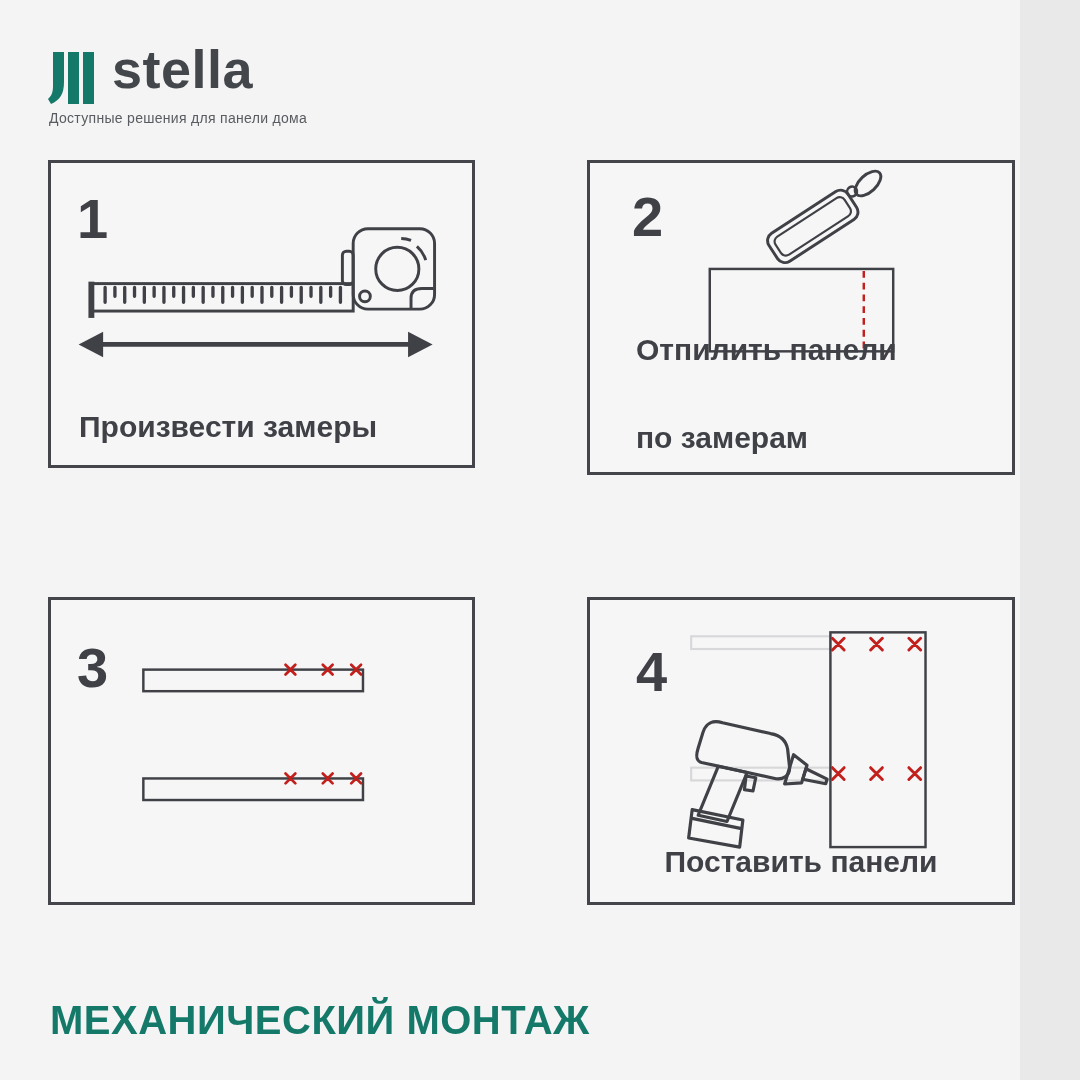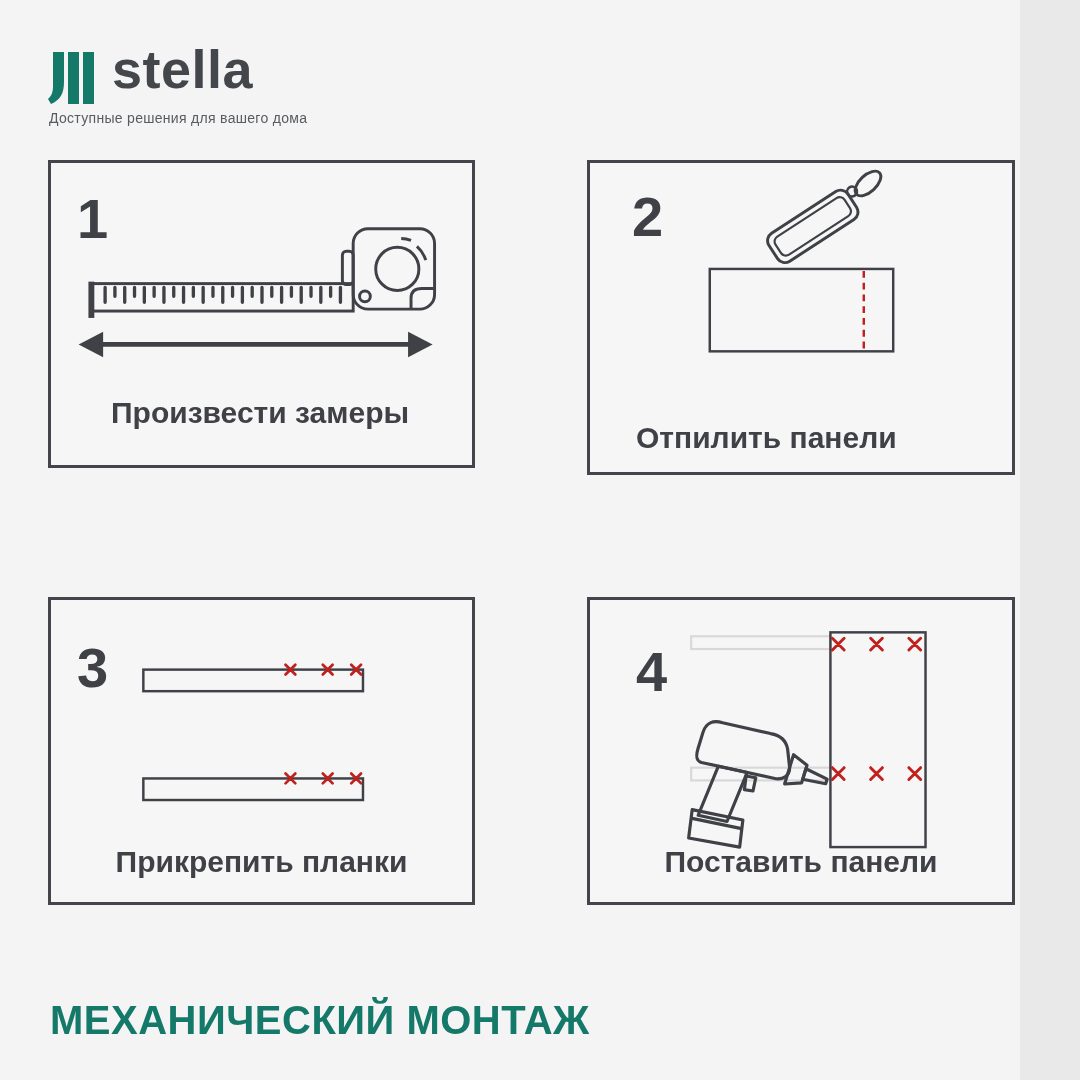--- a/index.html
+++ b/index.html
@@ -38,21 +38,21 @@
   }
   .step-box-1 .step-num { left:26px; top:28px; }
   .step-box-2 .step-num { left:42px; top:26px; }
   .step-box-3 .step-num { left:26px; top:40px; }
   .step-box-4 .step-num { left:46px; top:44px; }
   .illus { position:absolute; left:0; top:0; width:100%; height:100%; }
   .caption {
     position:absolute;
     font-size:30px; font-weight:700; color:#3f4146; line-height:1.33;
   }
-  .step-box-1 .caption { left:28px; bottom:32px;margin-left:32px; }
+  .step-box-1 .caption { left:28px; bottom:18px; }
   .step-box-2 .caption { left:46px; bottom:14px; }
   .step-box-3 .caption { left:0; right:0; bottom:20px; text-align:center; }
   .step-box-4 .caption { left:0; right:0; bottom:20px; text-align:center;margin-top:27px; }
   .caption span { display:block;margin-top:48px; }
   
   .footer-title {
     position:absolute; left:50px; top:998px;
     font-size:40px; font-weight:700; color:#15796a;
     letter-spacing:0.5px;
   }
@@ -63,21 +63,21 @@
 <div class="canvas">
 
   <svg class="logo-mark" width="46" height="52" viewBox="0 0 46 52">
     <g fill="#15796a">
       <path d="M5 0 L16 0 L16 30 C16 42 12 48 3 52 L0 47 C3.5 44 5 40 5 34 Z"></path>
       <rect x="20" y="0" width="11" height="52"></rect>
       <rect x="35" y="0" width="11" height="52"></rect>
     </g>
   </svg>
   <div class="logo-text">stella</div>
-  <div class="tagline">Доступные решения для вашего дома</div>
+  <div class="tagline">Доступные решения для панели дома</div>
 
   <section class="step step-box-1">
     <div class="step-num">1</div>
     <svg class="illus" viewBox="0 0 427 308">
       <g stroke="#3f4146" fill="none" stroke-width="3">
 
         <rect x="40" y="123" width="267" height="28"></rect>
 
         <path stroke-width="3.4" stroke-linecap="round" d="M54 127v15M64 127v9M74 127v15M84 127v9M94 127v15M104 127v9M114 127v15M124 127v9M134 127v15M144 127v9M154 127v15M164 127v9M174 127v15M184 127v9M194 127v15M204 127v9M214 127v15M224 127v9M234 127v15M244 127v9M254 127v15M264 127v9M274 127v15M284 127v9M294 127v15"></path>
 
@@ -111,34 +111,34 @@
         <rect x="6" y="-28" width="84" height="22" rx="6" stroke-width="2.2"></rect>
         <circle cx="101" cy="-25" r="5" stroke-width="2.6"></circle>
         <ellipse cx="119" cy="-23" rx="16" ry="8.5" stroke-width="3" transform="rotate(-10 119 -23)"></ellipse>
       </g>
 
       <rect x="121" y="108" width="187" height="84" stroke="#3f4146" stroke-width="2.5" fill="none"></rect>
       <line x1="278" y1="110" x2="278" y2="190" stroke="#c1201d" stroke-width="2.5" stroke-dasharray="7 5"></line>
     </svg>
     <div class="caption">
       <span>Отпилить панели</span>
+      <span>по замерам</span>
     </div>
   </section>
 
   <section class="step step-box-3">
     <div class="step-num">3</div>
     <svg class="illus" viewBox="0 0 427 308">
       <rect x="93" y="71" width="224" height="22" stroke="#3f4146" stroke-width="2.5" fill="none"></rect>
       <rect x="93" y="182" width="224" height="22" stroke="#3f4146" stroke-width="2.5" fill="none"></rect>
       <g stroke="#c1201d" stroke-width="2.8" stroke-linecap="round">
         <path d="M238 66l10 10M248 66l-10 10M276 66l10 10M286 66l-10 10M305 66l10 10M315 66l-10 10"></path>
         <path d="M238 177l10 10M248 177l-10 10M276 177l10 10M286 177l-10 10M305 177l10 10M315 177l-10 10"></path>
       </g>
     </svg>
-    <div class="caption">Прикрепить планки</div>
   </section>
 
   <section class="step step-box-4">
     <div class="step-num">4</div>
     <svg class="illus" viewBox="0 0 428 308">
 
       <rect x="102" y="37" width="142" height="13" stroke="#d8d8da" stroke-width="2.2" fill="none"></rect>
       <rect x="102" y="171" width="142" height="13" stroke="#d8d8da" stroke-width="2.2" fill="none"></rect>
 
       <rect x="244" y="33" width="97" height="219" stroke="#3f4146" stroke-width="2.5" fill="none"></rect>

